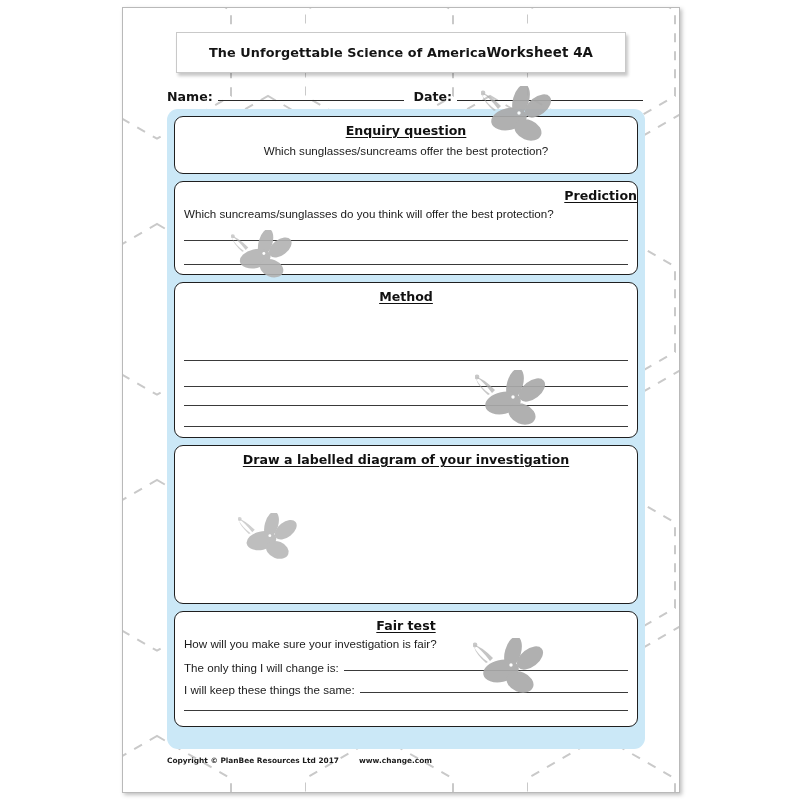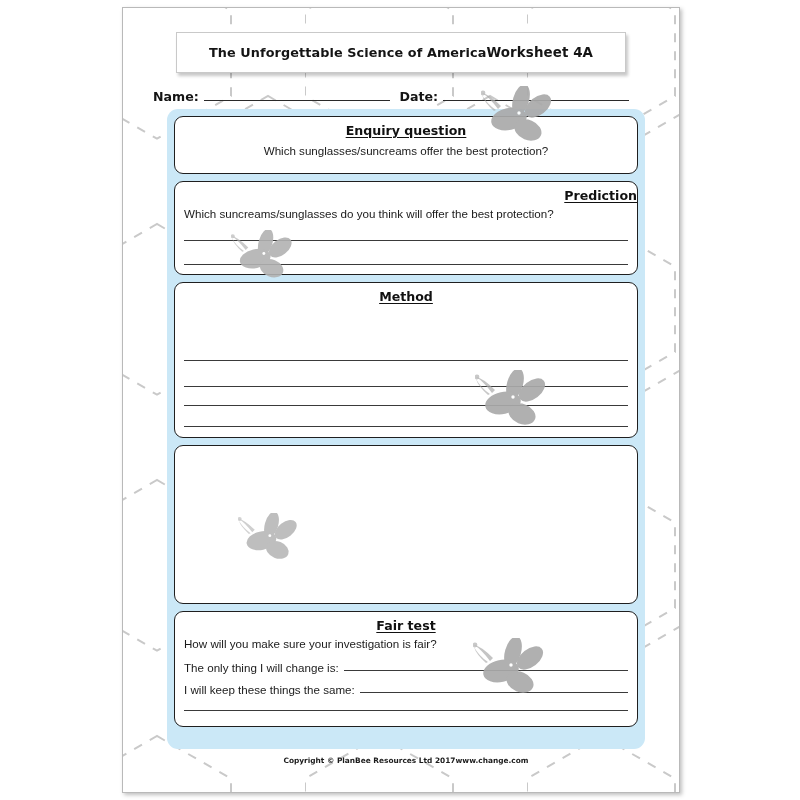--- a/index.html
+++ b/index.html
@@ -33,21 +33,21 @@
   }
   .kid-font{
     font-family:"DejaVu Sans", sans-serif;
     font-weight:bold;letter-spacing:.1px;color:#141414;
   }
   #unit-title{font-size:12.8px;}
   #worksheet-label{font-size:13.4px;}
 
   
   #namedate{
-    position:absolute;left:30px;top:72px;width:476px;height:24px;
+    position:absolute;left:44px;top:72px;width:476px;height:24px;
     display:flex;align-items:flex-end;
   }
   #namedate .lbl{font-family:"DejaVu Sans",sans-serif;font-weight:bold;font-size:12.6px;color:#141414;white-space:nowrap;}
   #namedate .rule{flex:1 1 auto;border-bottom:1.3px solid #2a2a2a;margin:0 0 3px 5px;height:1px;}
   #namedate .gap{width:10px;}
 
   
   #blue-panel{
     position:absolute;left:44px;top:101px;width:478px;height:640px;
     background:#cbe8f7;border-radius:11px;
@@ -83,21 +83,21 @@
 
   .inline-row{
     display:flex;align-items:flex-end;padding:0 9px;margin-top:9px;
   }
   .inline-row .txt{font-family:"Liberation Sans",sans-serif;font-size:11.6px;color:#1a1a1a;white-space:nowrap;}
   .inline-row .rule{flex:1 1 auto;border-bottom:1px solid #3a3a3a;margin-left:5px;margin-bottom:3px;height:1px;}
 
   
   #footer{
     position:absolute;left:44px;top:748px;width:478px;
-    display:flex;justify-content:center;align-items:baseline;
+    display:flex;justify-content:flex-start;align-items:baseline;gap:20px;
   }
   #footer span{
     font-family:"DejaVu Sans",sans-serif;font-weight:bold;font-size:7.4px;color:#1b1b1b;
   }
 
   
   .bee{position:absolute;pointer-events:none;}
   .bee svg{display:block;}
 </style>
 </head>
@@ -164,20 +164,21 @@
           </div>
         <div class="lines" style="top:122px;">
             <div class="ruleline"></div>
           </div>
         <div class="lines" style="top:143px;">
             <div class="ruleline"></div>
           </div>
       </div>
 
       <div class="card c-diagram">
+        <div class="card-title">Draw a labelled diagram of your investigation</div>
         <div class="draw-area" style="position:absolute;left:6px;right:6px;top:26px;bottom:6px;"></div>
       </div>
 
       <div class="card c-fairtest">
         <div class="card-title">Fair test</div>
         <div class="card-sub">How will you make sure your investigation is fair?</div>
         <div class="inline-row">
           <span class="txt">The only thing I will change is:</span>
           <span class="rule"></span>
         </div>

